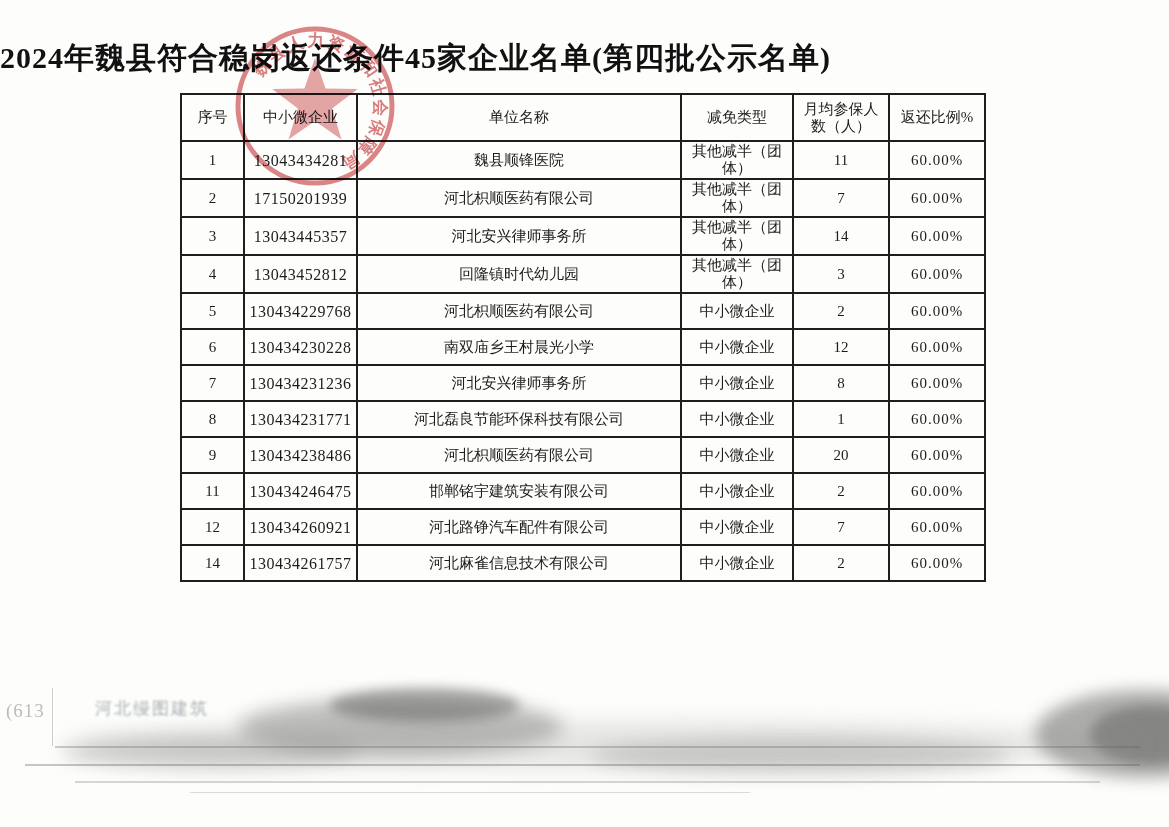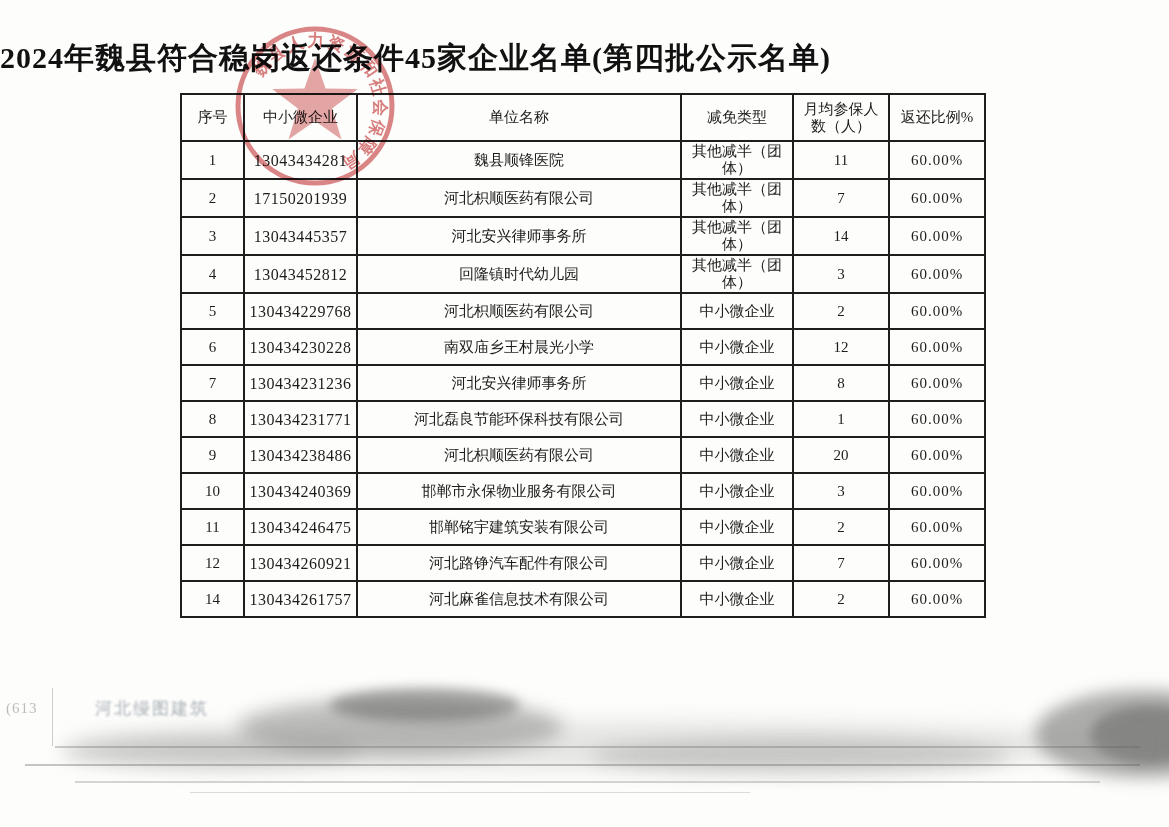--- a/index.html
+++ b/index.html
@@ -53,21 +53,21 @@
   .blob-d  { left:590px; top:738px; width:420px; height:36px; background:rgba(120,120,120,.28); filter:blur(9px); }
   .blob-e  { left:60px;  top:735px; width:300px; height:34px; background:rgba(120,120,120,.28); filter:blur(9px); }
   .streak  { position:absolute; background:rgba(95,95,95,.30); filter:blur(0.6px); }
   .s1 { left:55px;  top:746px; width:1085px; height:2px; }
   .s2 { left:25px;  top:764px; width:1115px; height:2px; background:rgba(90,90,90,.34); }
   .s3 { left:75px;  top:781px; width:1025px; height:2px; background:rgba(110,110,110,.28); }
   .s4 { left:190px; top:792px; width:560px;  height:1px; background:rgba(120,120,120,.25); }
   .vline { position:absolute; left:52px; top:688px; width:1px; height:58px; background:rgba(150,150,150,.45); }
 
   .ghost-left {
-    position:absolute; left:6px; top:700px; font-size:15px;
+    position:absolute; left:6px; top:700px; font-size:19px;
     color:#bcbcbc; letter-spacing:1px;
   }
   .ghost-bleed {
     position:absolute; left:95px; top:697px; font-size:17px;
     color:rgba(110,122,134,.60); filter:blur(1px); letter-spacing:2px;
   }
 </style>
 </head>
 <body>
 
@@ -161,28 +161,20 @@
         </tr>
         <tr>
           <td class="col0">9</td>
           <td class="col1">130434238486</td>
           <td class="col2">河北枳顺医药有限公司</td>
           <td class="col3">中小微企业</td>
           <td class="col4">20</td>
           <td class="col5">60.00%</td>
         </tr>
         <tr>
-          <td class="col0">10</td>
-          <td class="col1">130434240369</td>
-          <td class="col2">邯郸市永保物业服务有限公司</td>
-          <td class="col3">中小微企业</td>
-          <td class="col4">3</td>
-          <td class="col5">60.00%</td>
-        </tr>
-        <tr>
           <td class="col0">11</td>
           <td class="col1">130434246475</td>
           <td class="col2">邯郸铭宇建筑安装有限公司</td>
           <td class="col3">中小微企业</td>
           <td class="col4">2</td>
           <td class="col5">60.00%</td>
         </tr>
         <tr>
           <td class="col0">12</td>
           <td class="col1">130434260921</td>

